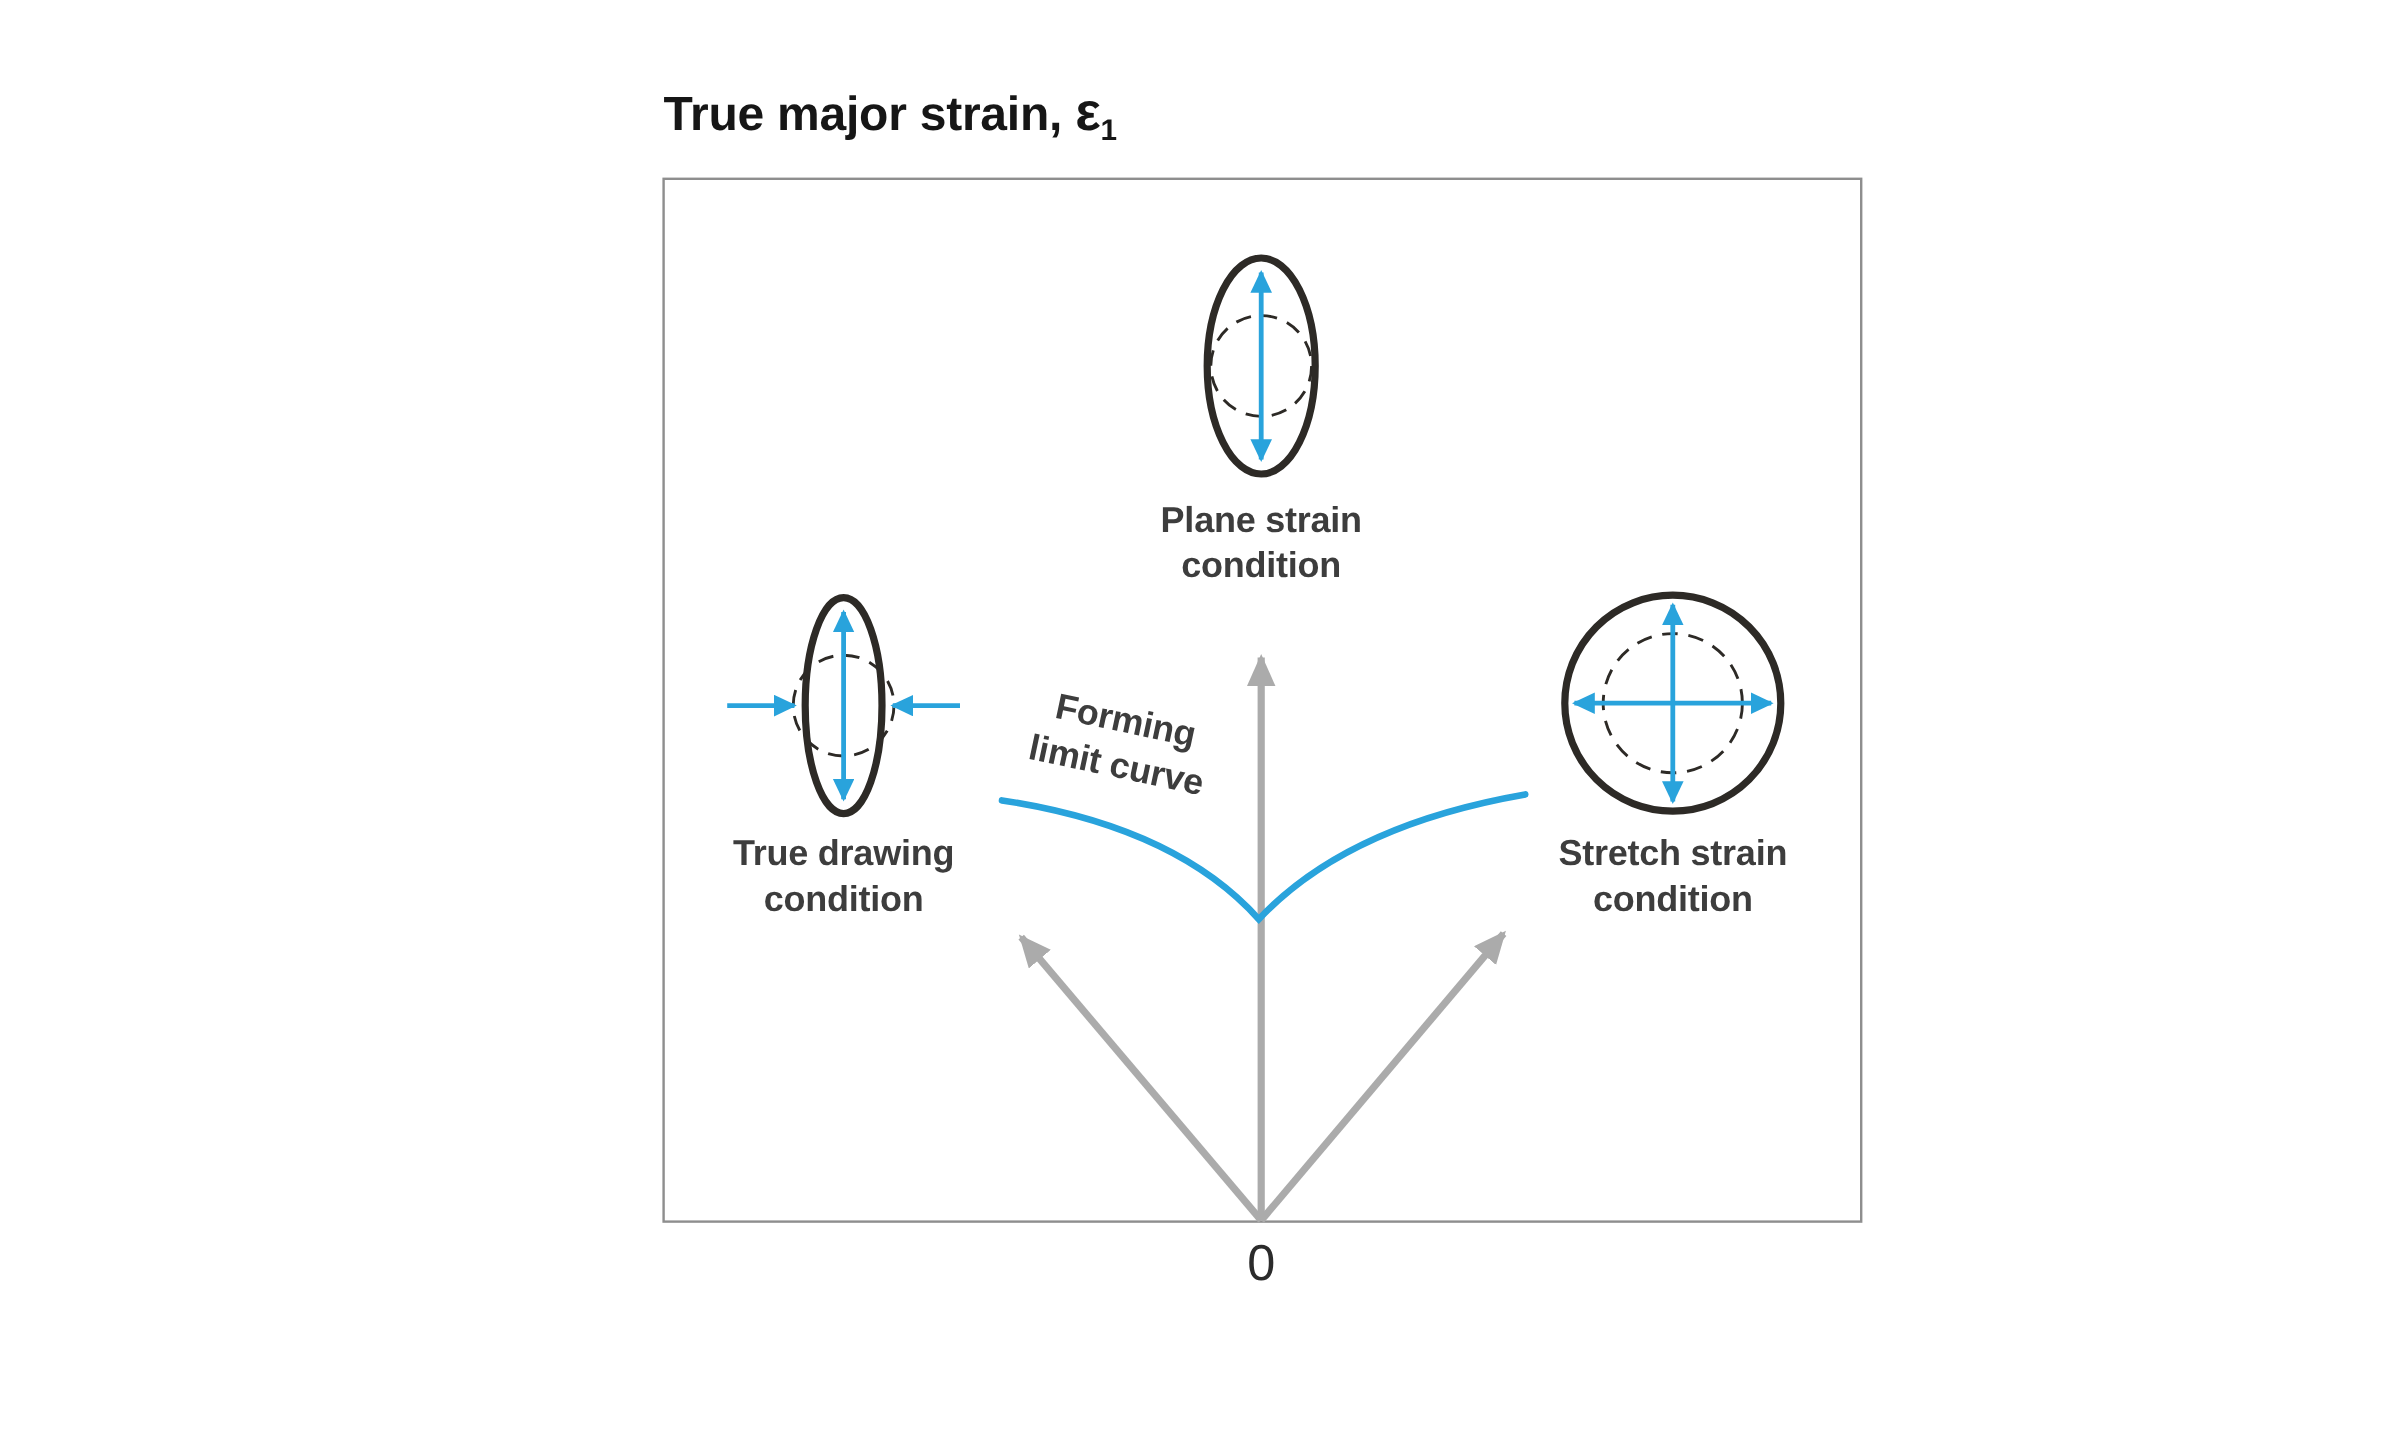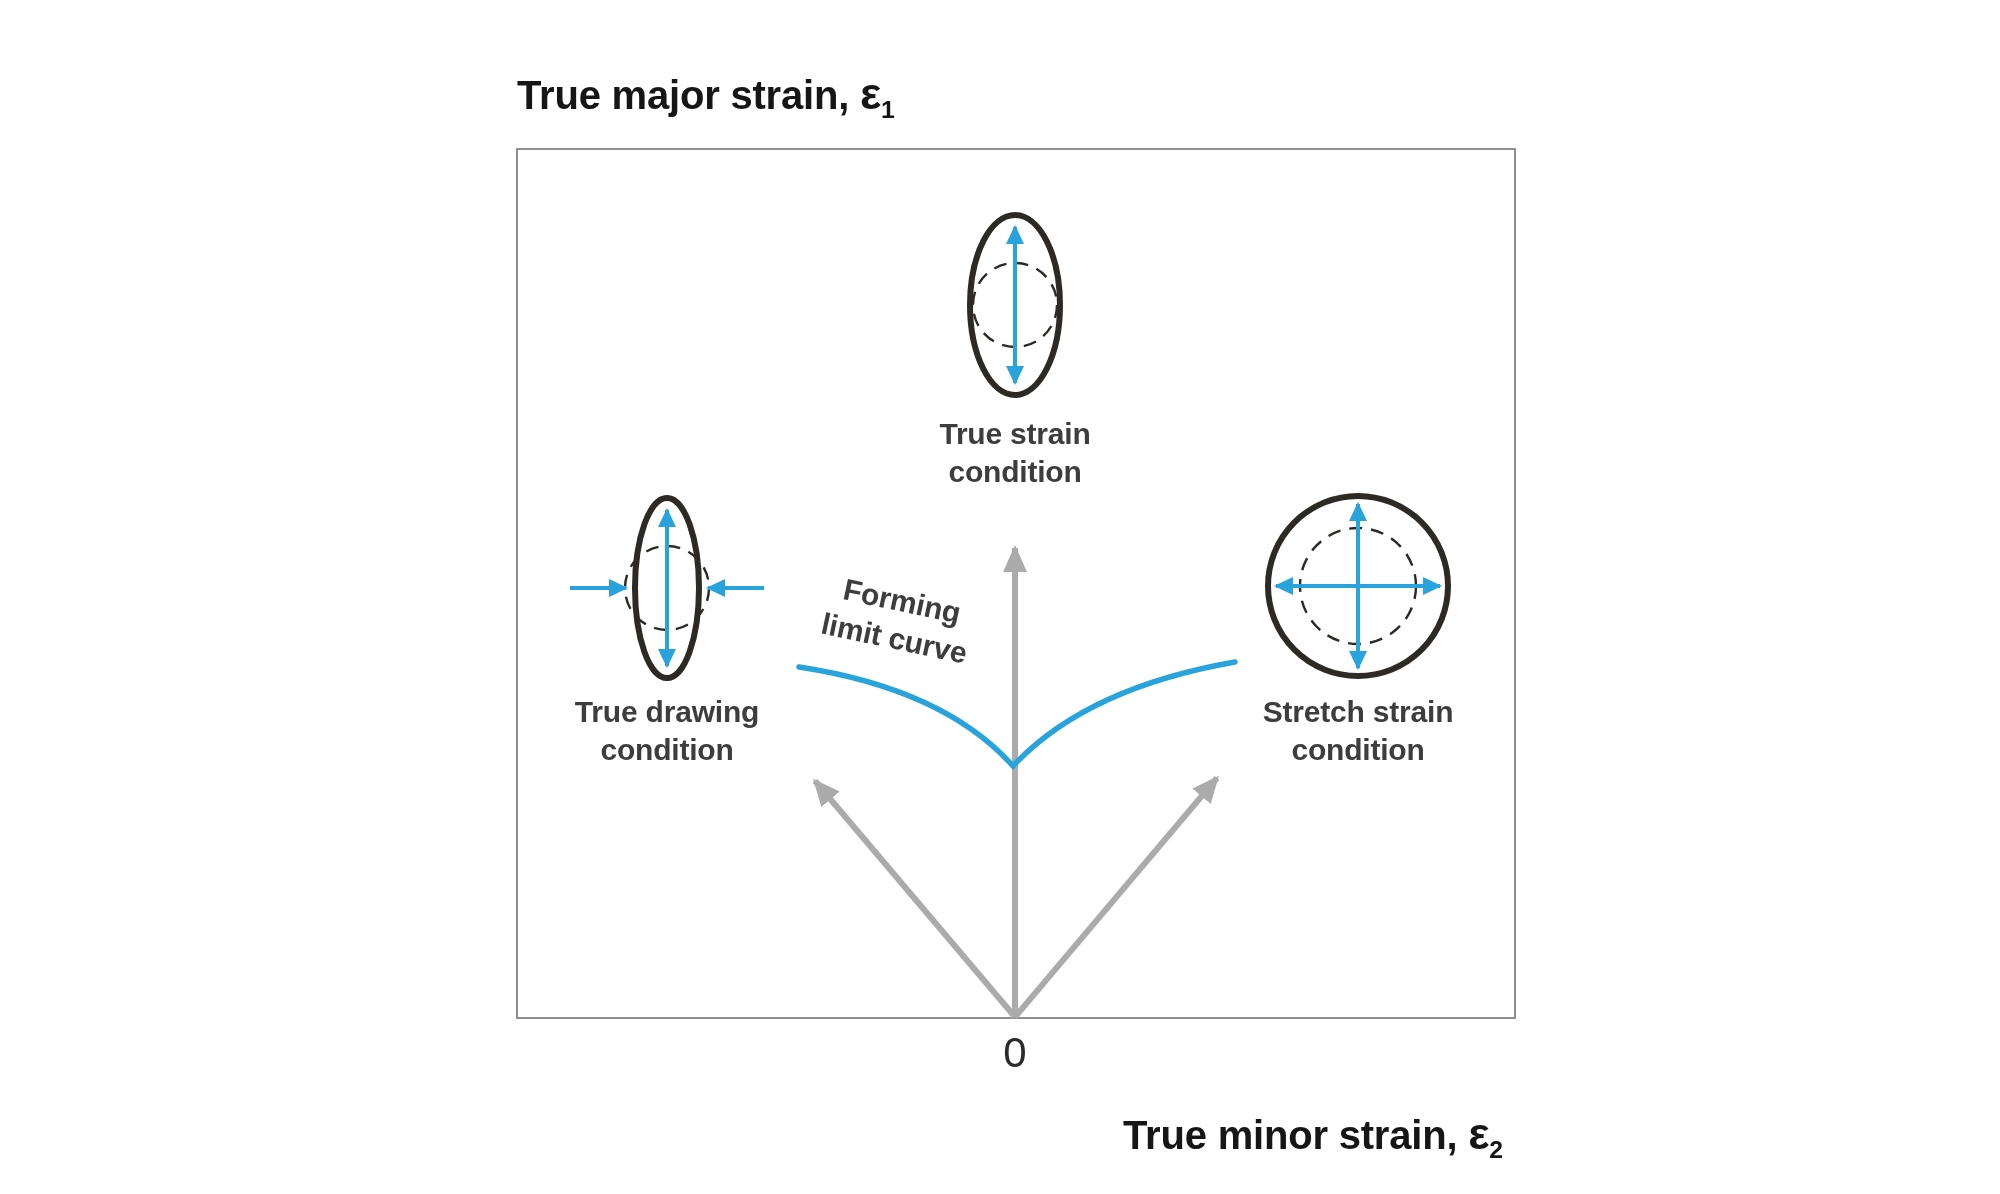--- a/index.html
+++ b/index.html
@@ -12,21 +12,21 @@
     --bg:#ffffff;
   }
   *{margin:0;padding:0;box-sizing:border-box;}
   html,body{width:2000px;height:1194px;}
   body{
     background:var(--bg);
     font-family:"Liberation Sans",sans-serif;
     position:relative;
     overflow:hidden;
   }
-  .stage{position:absolute;inset:0;}
+  .stage{position:absolute;inset:0;margin-left:36px;}
   .stage > svg{position:absolute;left:0;top:0;}
 
   
   .box{fill:none;stroke:var(--box_border);stroke-width:2;}
   .gArrow{stroke:var(--gray_arrow);stroke-width:6;fill:none;}
   .gHead{fill:var(--gray_arrow);}
   .bLine{stroke:var(--blue);stroke-width:4;fill:none;}
   .bHead{fill:var(--blue);}
   .curve{stroke:var(--blue);stroke-width:5.5;fill:none;stroke-linecap:round;}
   .solid{fill:none;stroke:var(--dark);stroke-width:6;}
@@ -109,28 +109,25 @@
       <circle class="solid" cx="1358" cy="586" r="90"></circle>
       <line class="bLine" x1="1276" y1="586" x2="1440" y2="586" marker-start="url(#bh)" marker-end="url(#bh)"></line>
       <line class="bLine" x1="1358" y1="504" x2="1358" y2="668" marker-start="url(#bh)" marker-end="url(#bh)"></line>
     </g>
   </svg>
 
   <div class="axis-title" style="left:517px;top:68px;">
     <span>True major strain, </span><span class="sym">ε</span><sub>1</sub>
   </div>
 
-  <div class="axis-title centerx" style="left:1313px;top:1108px;">
-    <span>True minor strain, </span><span class="sym">ε</span><sub>2</sub>
-  </div>
 
   <div class="origin" style="left:1015px;top:1053px;">0</div>
 
   <div class="lbl" style="left:1015px;top:453px;">
-    <span>True strain</span>
+    <span>Plane strain</span>
     <span>condition</span>
   </div>
 
   <div class="lbl" style="left:667px;top:731px;">
     <span>True drawing</span>
     <span>condition</span>
   </div>
 
   <div class="lbl" style="left:1358px;top:731px;">
     <span>Stretch strain</span>

